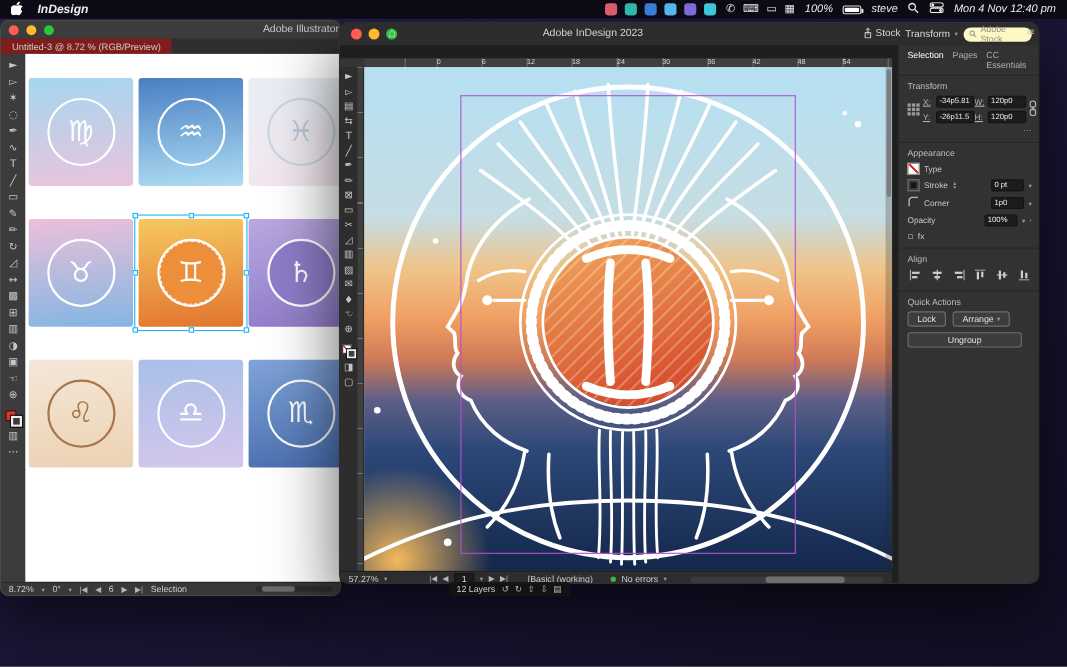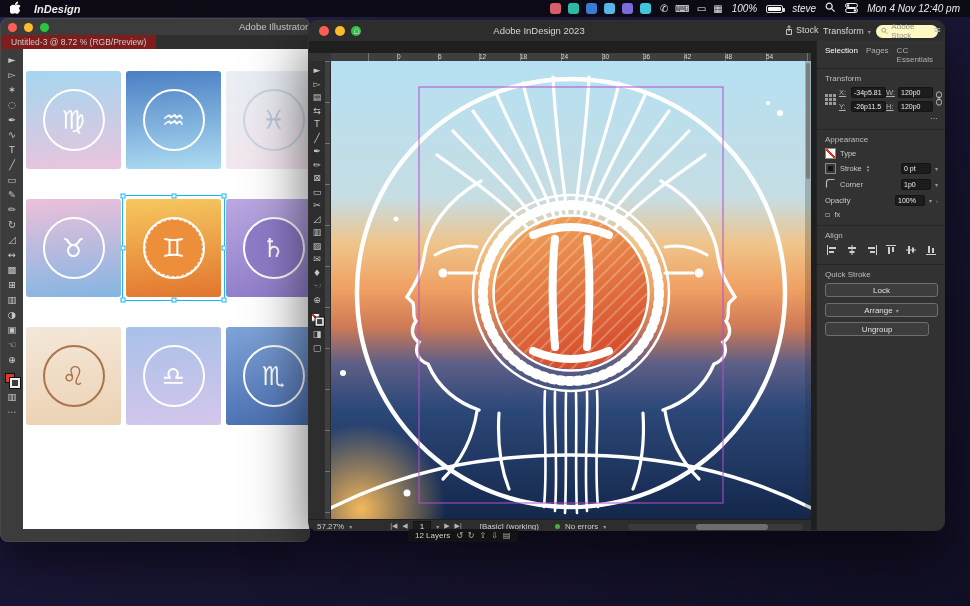--- a/index.html
+++ b/index.html
@@ -110,21 +110,21 @@
   .chain{grid-row:span 2;justify-self:end;}
   .more{ text-align:right;color:#bbb;font-size:8px;margin-top:2px;}
   .arow{display:flex;align-items:center;gap:4px;margin-bottom:4px;}
   .fillsw{width:11px;height:11px;border:1px solid #888;background:
     linear-gradient(45deg,transparent 42%,#e0301e 42%,#e0301e 58%,transparent 58%),#fff;}
   .strokesw{width:11px;height:11px;border:1px solid #888;background:#141414;box-shadow:inset 0 0 0 2px #3a3a3a;}
   .alabel{color:#c9c9c9;font-size:7.5px;}
   .afield{margin-left:auto;width:30px;}
   .stepper{display:flex;flex-direction:column;font-size:4.5px;color:#999;line-height:4px;}
   .alignrow{display:flex;justify-content:space-between;align-items:center;padding:1px 2px;}
-  .qa-row{display:flex;gap:6px;margin-bottom:5px;flex-direction:column;}
+  .qa-row{display:flex;gap:6px;margin-bottom:5px;}
   .btn{border:1px solid #6e6e6e;border-radius:3px;background:#3d3d3d;color:#e0e0e0;font-size:8px;height:14px;
     display:inline-flex;align-items:center;justify-content:center;padding:0 8px;gap:3px;}
   .btn.wide{width:104px;}
 
   
   .layers-pill{position:absolute;left:408px;top:529px;height:13px;background:rgba(20,20,20,.94);border-radius:3px;
     display:flex;align-items:center;gap:6px;padding:0 7px;font-size:8px;color:#d0d0d0;z-index:30;}
   .layers-pill .icon{font-size:8px;color:#b5b5b5;}
 </style>
 </head>
@@ -262,20 +262,35 @@
         <span class="hnd" style="left:0;top:0;"></span>
         <span class="hnd" style="left:50%;top:0;"></span>
         <span class="hnd" style="left:100%;top:0;"></span>
         <span class="hnd" style="left:0;top:50%;"></span>
         <span class="hnd" style="left:100%;top:50%;"></span>
         <span class="hnd" style="left:0;top:100%;"></span>
         <span class="hnd" style="left:50%;top:100%;"></span>
         <span class="hnd" style="left:100%;top:100%;"></span>
       </div>
     </div>
+  </div>
+  <div class="ai-statusbar">
+    <span>8.72%</span>
+    <span class="caret">▾</span>
+    <span>0°</span>
+    <span class="caret">▾</span>
+    <span class="navg">|◀</span>
+    <span class="navg">◀</span>
+    <span>6</span>
+    <span class="navg">▶</span>
+    <span class="navg">▶|</span>
+    <span>Selection</span>
+    <span class="ai-hscroll">
+        <i></i>
+      </span>
   </div>
 </div>
 
 <div class="id-window">
   <div class="id-titlebar">
     <span class="tl red" style="left:10px;"></span>
     <span class="tl yel" style="left:26px;"></span>
     <span class="tl grn" style="left:42px;"></span>
     <span class="id-home icon">⌂</span>
     <span class="id-wtitle">Adobe InDesign 2023</span>
@@ -559,21 +574,21 @@
             </svg></span>
         <span><svg width="10" height="10">
               <line x1="0" y1="9.5" x2="10" y2="9.5" stroke="#cfcfcf"></line>
               <rect x="2" y="1" width="2" height="7" fill="#cfcfcf"></rect>
               <rect x="6" y="3" width="2" height="5" fill="#cfcfcf"></rect>
             </svg></span>
       </div>
     </div>
 
     <div class="psec" style="border-bottom:none;">
-      <div class="ptitle">Quick Stroke</div>
+      <div class="ptitle">Quick Actions</div>
       <div class="qa-row">
         <span class="btn">Lock</span>
         <span class="btn">
           <span>Arrange</span>
             <span class="caret">▾</span>
         </span>
       </div>
       <div class="qa-row">
         <span class="btn wide">Ungroup</span>
       </div>

